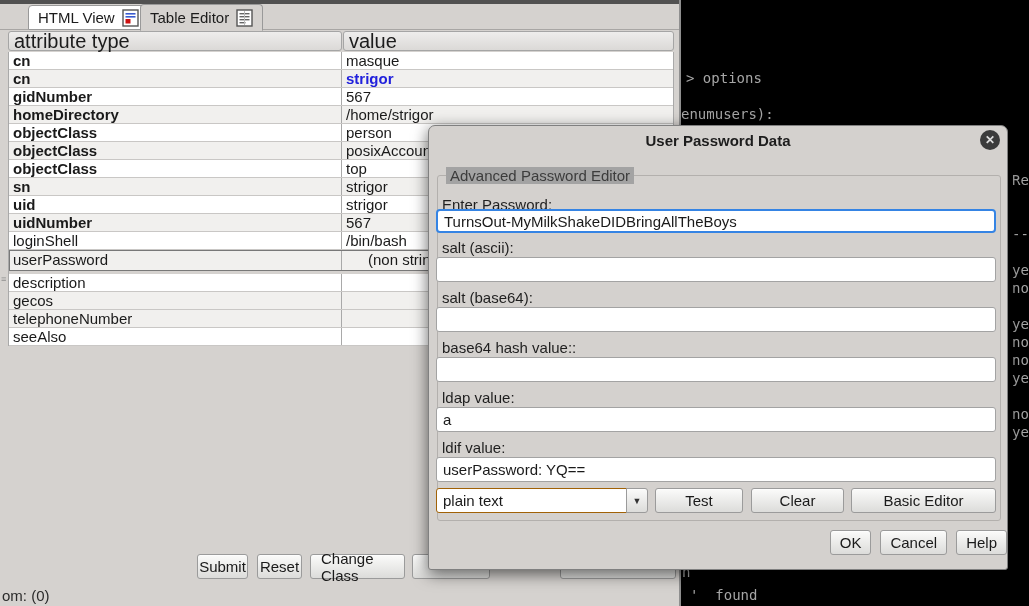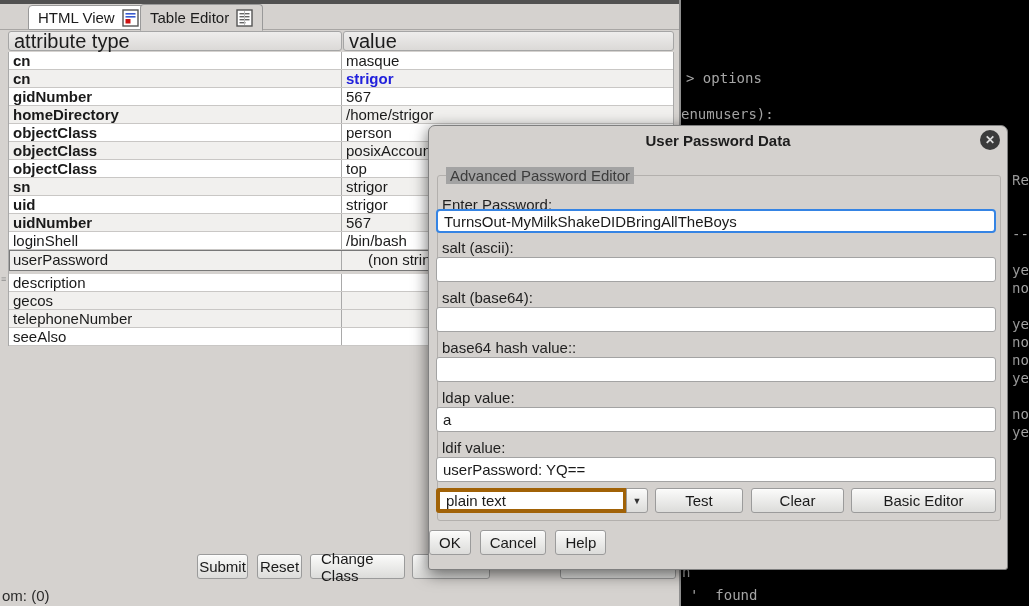--- a/index.html
+++ b/index.html
@@ -91,29 +91,29 @@
   #lbl-saltb{top:163px;} #in-saltb{top:181px;height:25px;}
   #lbl-hash{top:213px;}  #in-hash{top:231px;height:25px;}
   #lbl-ldap{top:263px;}  #in-ldap{top:281px;height:25px;}
   #lbl-ldif{top:313px;}  #in-ldif{top:331px;height:25px;}
 
   .dgbtn{position:absolute;top:362px;height:25px;box-sizing:border-box;display:flex;
          align-items:center;justify-content:center;background:linear-gradient(#fbfbfa,#dcdcda);
          border:1px solid #9b9b9b;border-radius:3px;font-size:15px;color:#1a1a1a;
          box-shadow:inset 0 1px 0 rgba(255,255,255,.65);cursor:default;}
   #combo-field{position:absolute;left:7px;top:362px;width:191px;height:25px;box-sizing:border-box;
-               background:#fff;border:4px solid #a16207;border-radius:3px 0 0 3px;
+               background:#fff;border:1px solid #a16207;border-radius:3px 0 0 3px;
                font-size:15px;color:#1a1a1a;padding:0 6px;font-family:"Liberation Sans",sans-serif;outline:none;}
   #combo-arrow{left:197px;width:22px;border-radius:0 3px 3px 0;font-size:9px;color:#333;}
   #btn-test{left:226px;width:88px;}
   #btn-clear{left:322px;width:93px;}
   #btn-basic{left:422px;width:145px;}
 
   #dlg-footer{position:absolute;left:0;right:0;top:404px;height:25px;display:flex;
-              justify-content:flex-start;gap:9px;}
+              justify-content:flex-end;gap:9px;}
   .fbtn{height:25px;box-sizing:border-box;display:flex;align-items:center;justify-content:center;
         background:linear-gradient(#fbfbfa,#dcdcda);border:1px solid #9b9b9b;border-radius:3px;
         font-size:15px;color:#1a1a1a;box-shadow:inset 0 1px 0 rgba(255,255,255,.65);
         padding:0 9px;cursor:default;}
 </style>
 </head>
 <body>
 
 <div id="stage">
 

